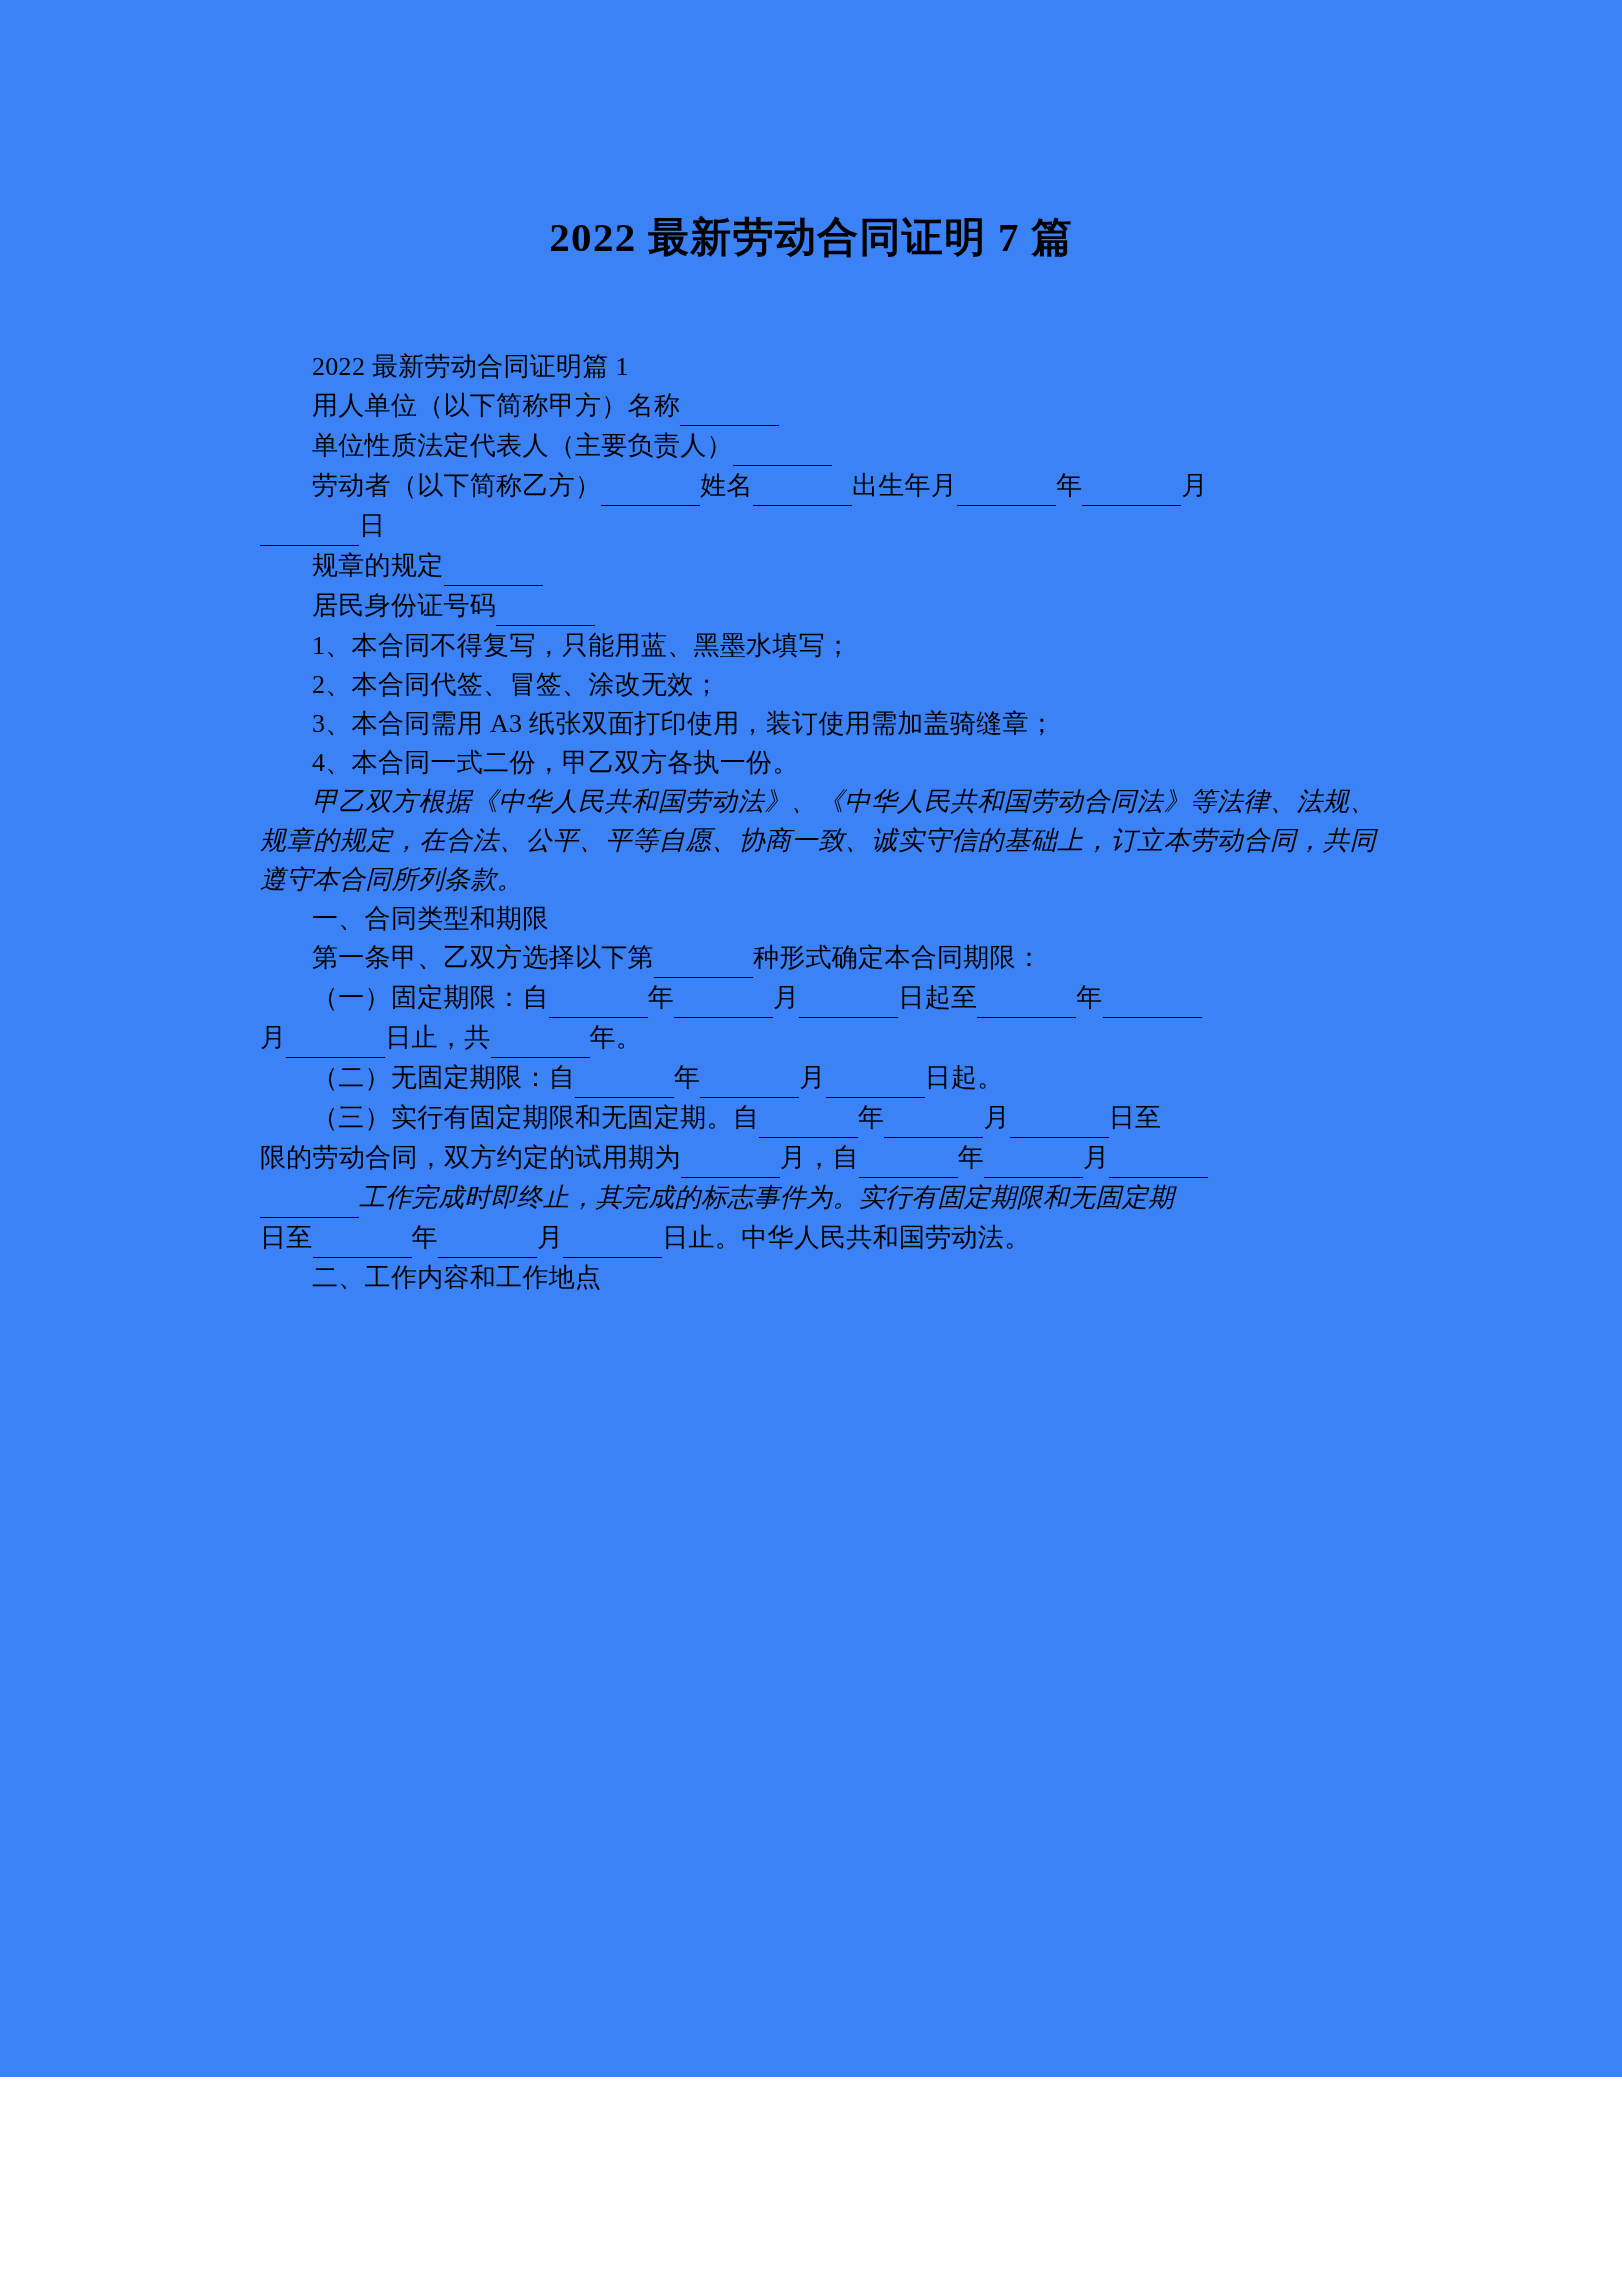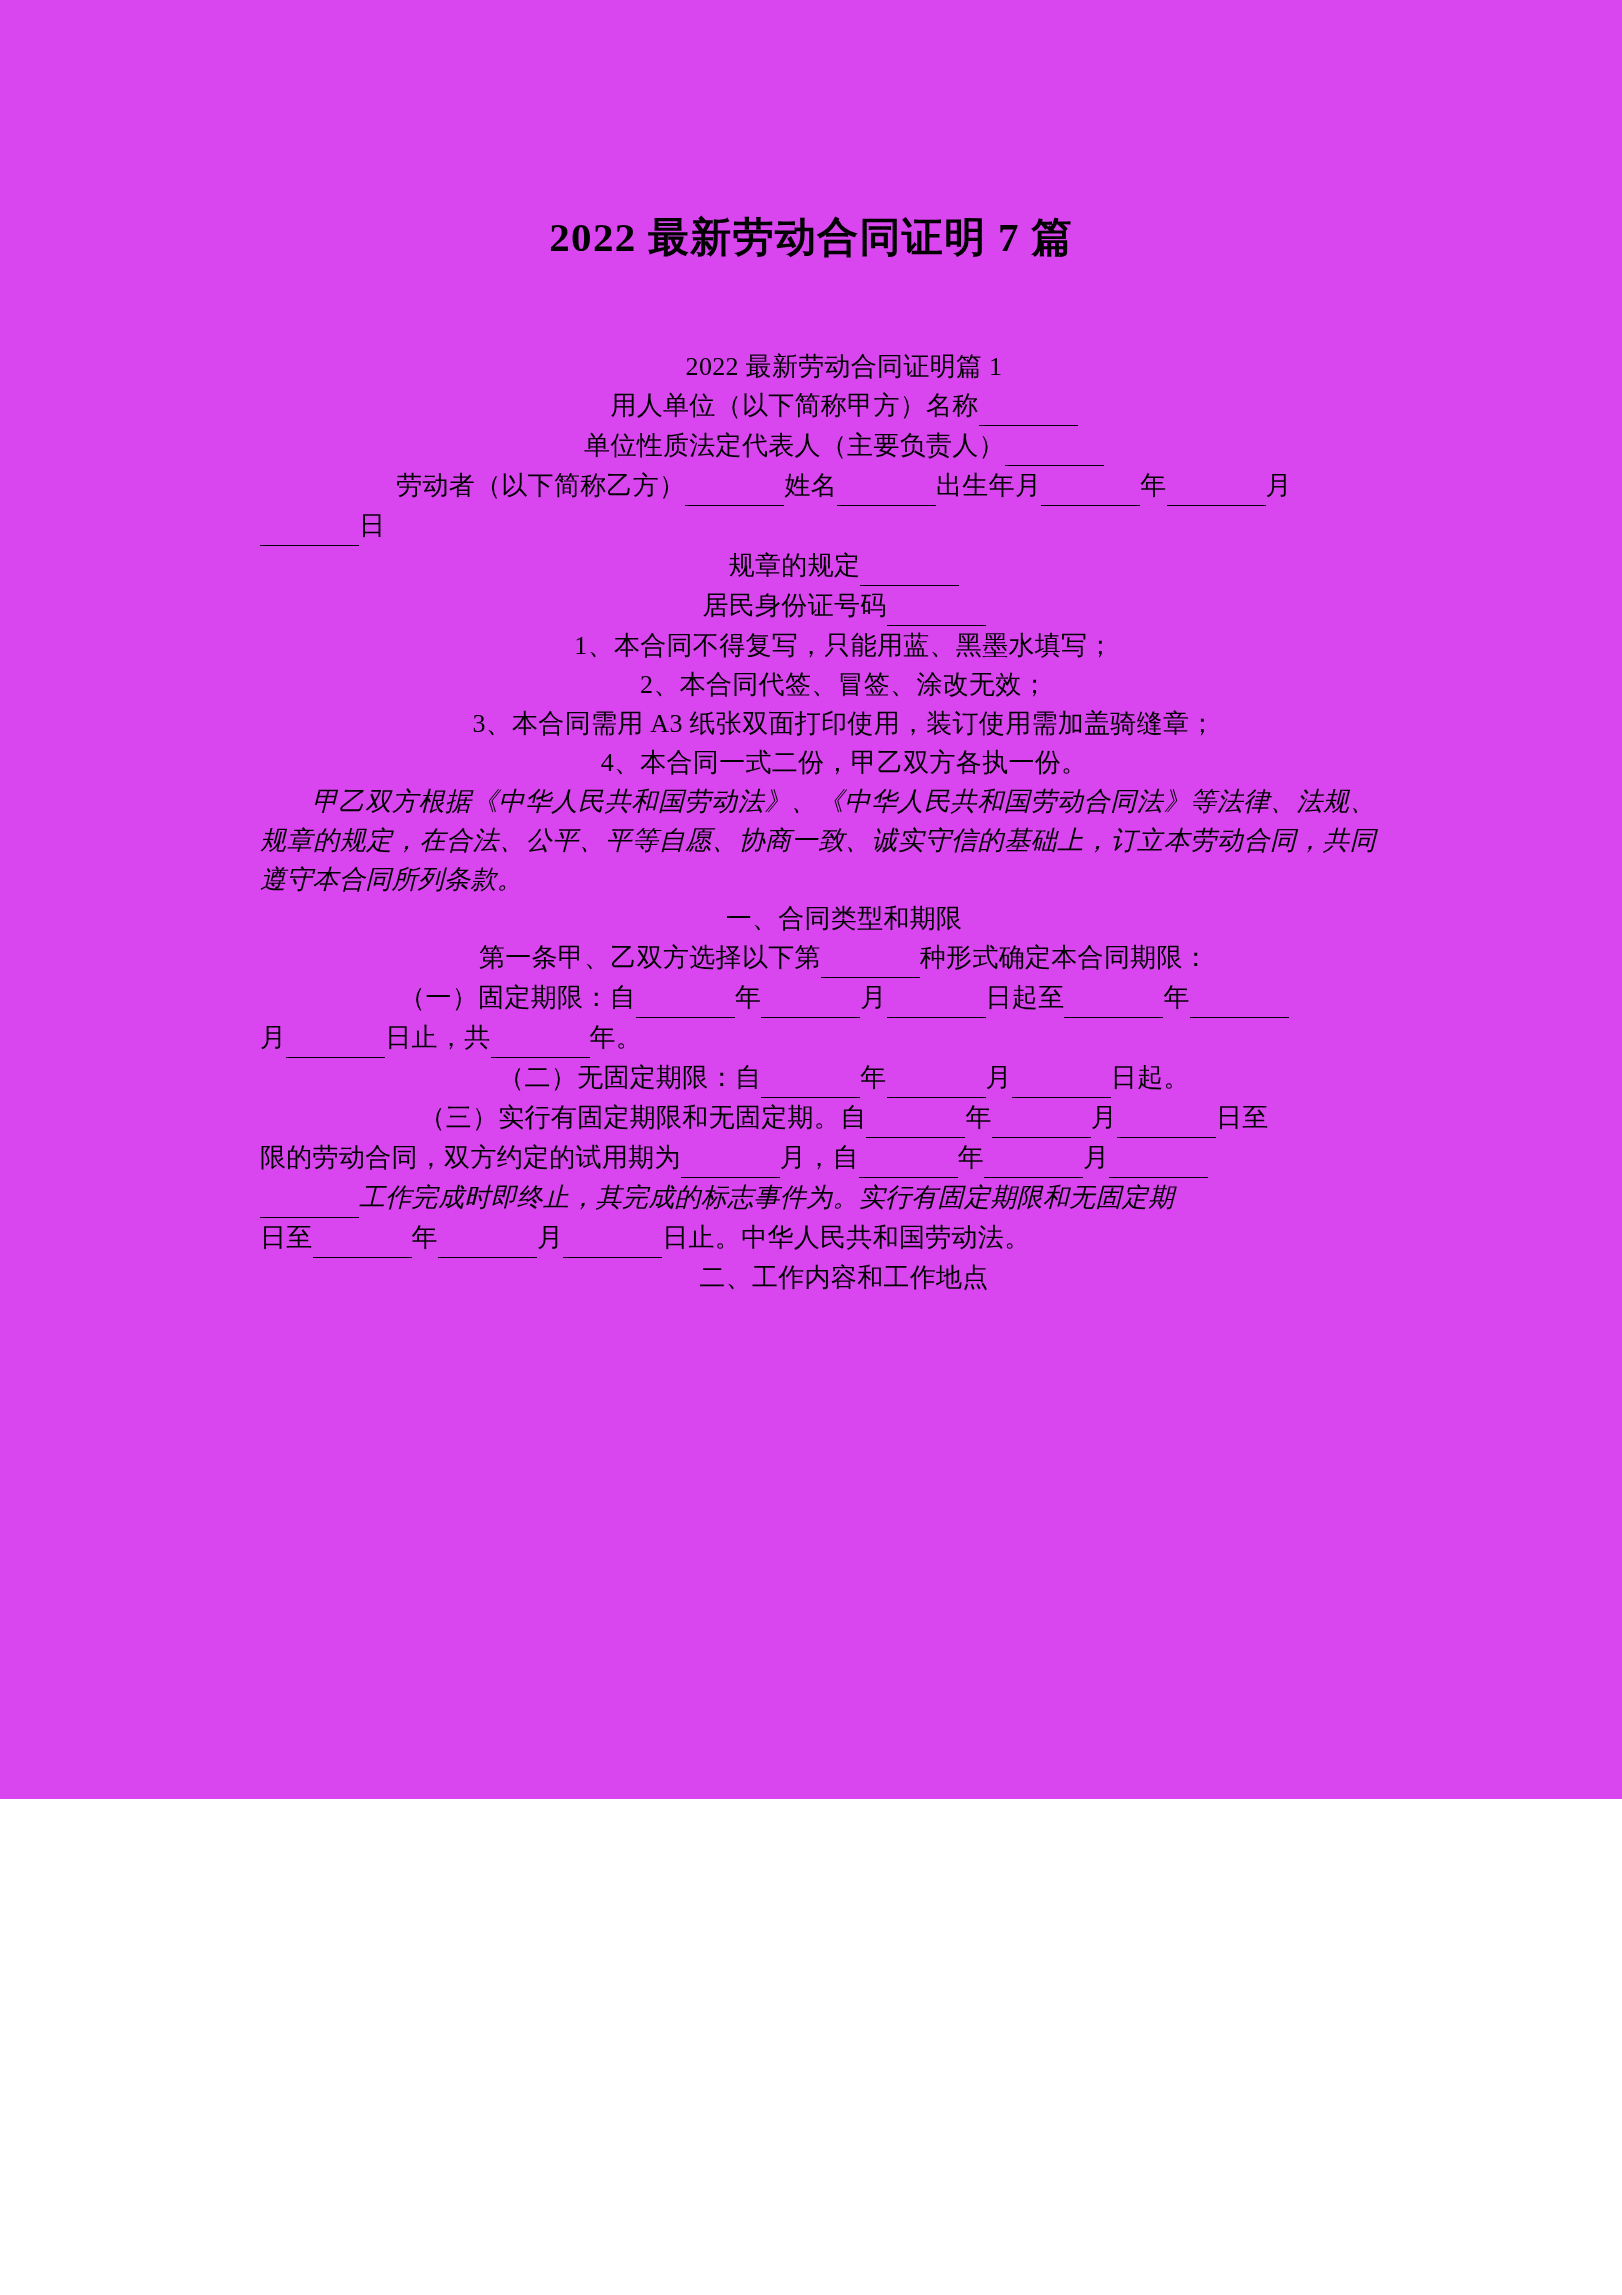--- a/index.html
+++ b/index.html
@@ -8,22 +8,22 @@
     padding: 0;
     background: #ffffff;
   }
   body {
     font-family: "Liberation Serif", "DejaVu Serif", serif;
     color: #000000;
   }
   .page {
     position: relative;
     width: 1623px;
-    height: 1799px;
-    background: #d946ef;
+    height: 2077px;
+    background: #3b82f6;
     margin: 0 auto;
     overflow: hidden;
     box-sizing: border-box;
   }
   .doc-title {
     position: absolute;
     left: 0;
     right: 0;
     top: 190px;
     text-align: center;
@@ -41,21 +41,20 @@
   }
   .line {
     font-size: 26px;
     line-height: 39px;
     letter-spacing: 0.3px;
     white-space: pre-wrap;
     word-break: break-all;
   }
   .line.indent {
     text-indent: 52px;
-    text-align: center;
   }
   .line.justify {
     text-align: justify;
     text-align-last: left;
     font-style: italic;
   }
   .blank {
     display: inline-block;
     border-bottom: 1.3px solid #000000;
     vertical-align: baseline;

